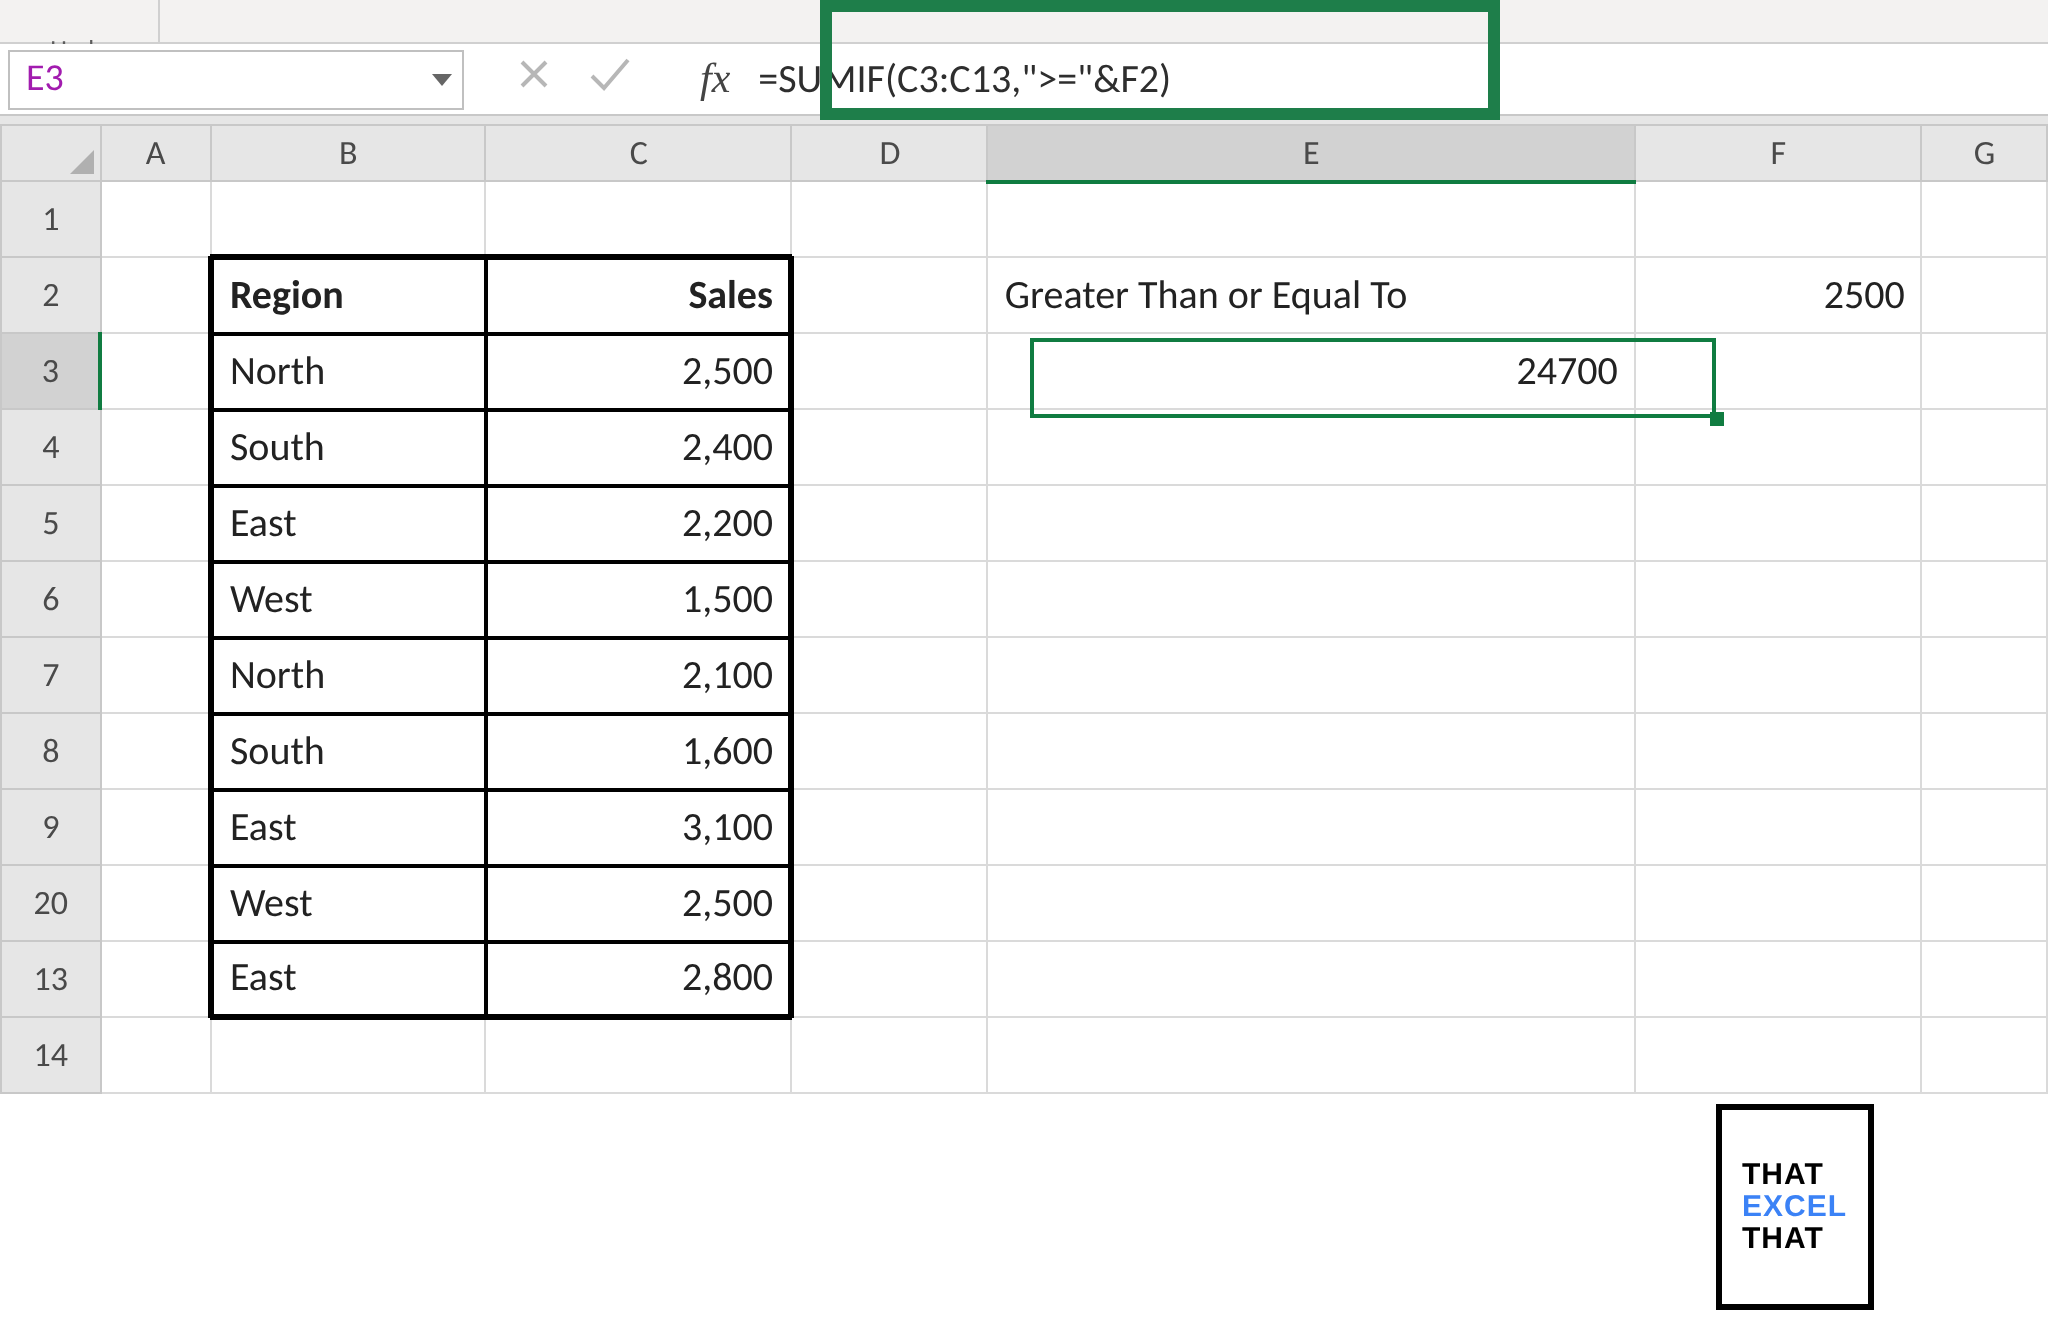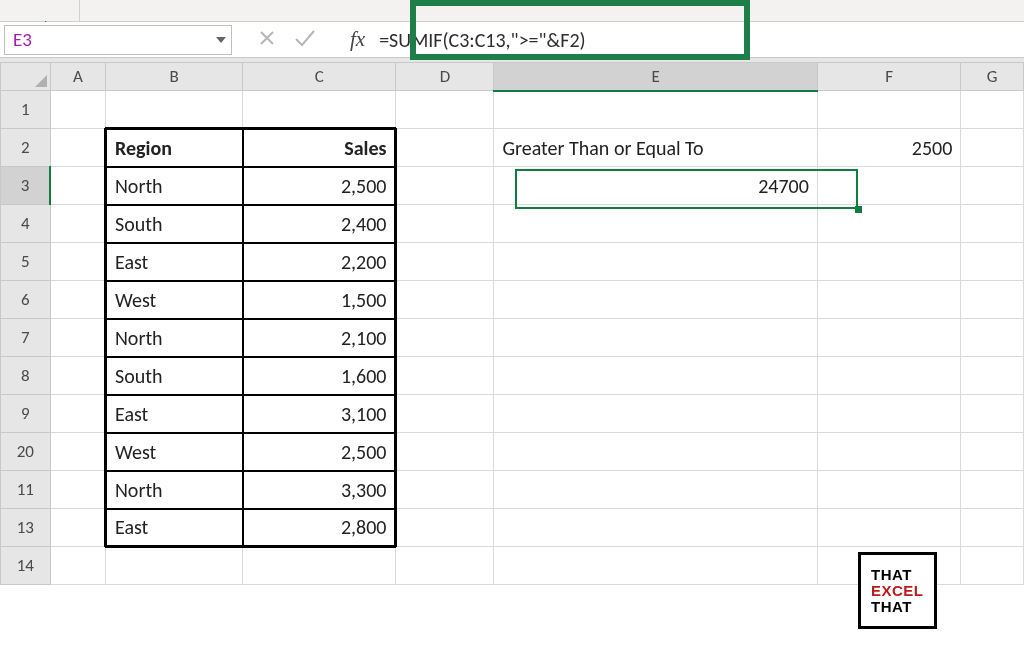--- a/index.html
+++ b/index.html
@@ -175,29 +175,29 @@
     width: 7px; height: 7px;
     background: #107c41;
     z-index: 21;
   }
 
   
   .watermark {
     position: absolute;
     border: 3px solid #000;
     background: #fff;
-    padding: 12px 10px;
+    padding: 25px 10px;
     font-family: Arial, sans-serif;
     font-weight: 900;
     font-size: 15px;
     line-height: 1.05;
     letter-spacing: 0.5px;
     z-index: 15;
   }
-  .watermark .g { color: #b91c1c; }
+  .watermark .g { color: #3b82f6; }
 </style>
 </head>
 <body>
 
 <div class="ribbon-labels">
   <div class="ribbon-label" style="width:80px">Undo</div>
   <div class="ribbon-label" style="flex:1;border-right:none;"></div>
 </div>
 
 <div class="formula-row">
@@ -346,30 +346,20 @@
           <th class="row-head">20</th>
           <td class="cell"></td>
           <td class="cell tbl-border-left tbl-inner-v tbl-inner-h">West</td>
           <td class="cell num tbl-border-right tbl-inner-h">2,500</td>
           <td class="cell"></td>
           <td class="cell"></td>
           <td class="cell"></td>
           <td class="cell"></td>
         </tr>
         <tr>
-          <th class="row-head">11</th>
-          <td class="cell"></td>
-          <td class="cell tbl-border-left tbl-inner-v tbl-inner-h">North</td>
-          <td class="cell num tbl-border-right tbl-inner-h">3,300</td>
-          <td class="cell"></td>
-          <td class="cell"></td>
-          <td class="cell"></td>
-          <td class="cell"></td>
-        </tr>
-        <tr>
           <th class="row-head">13</th>
           <td class="cell"></td>
           <td class="cell tbl-border-bottom tbl-border-left tbl-inner-v">East</td>
           <td class="cell num tbl-border-bottom tbl-border-right">2,800</td>
           <td class="cell"></td>
           <td class="cell"></td>
           <td class="cell"></td>
           <td class="cell"></td>
         </tr>
         <tr>

